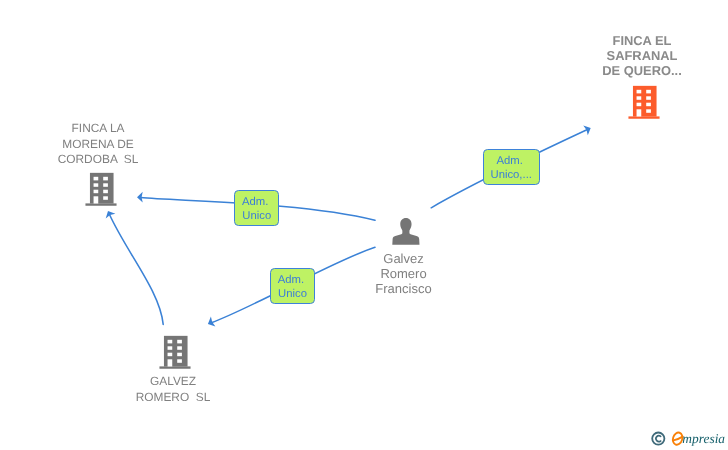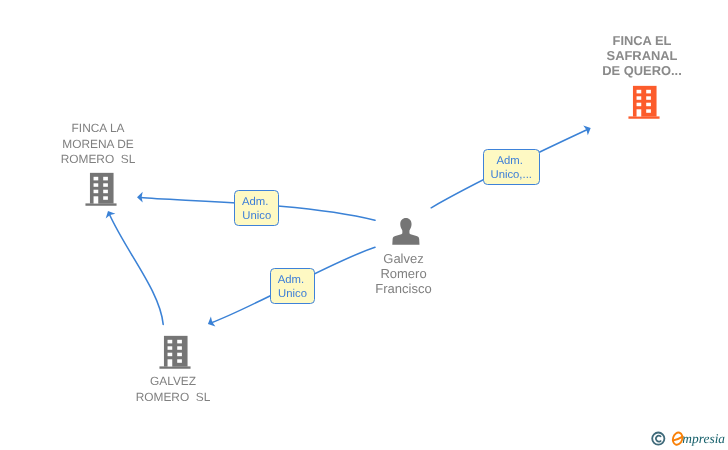--- a/index.html
+++ b/index.html
@@ -9,21 +9,21 @@
   #canvas{position:relative;width:728px;height:450px;background:#fff;}
   #edges{position:absolute;left:0;top:0;width:728px;height:450px;}
   .node{position:absolute;}
   .node-icon{position:absolute;}
   .node-label{position:absolute;text-align:center;color:#808080;font-size:11.9px;
               line-height:15.4px;white-space:pre;letter-spacing:0px;}
   .node-label.bold{font-weight:bold;color:#8a8a8a;font-size:12.9px;line-height:15.2px;}
   .node-label.person{font-size:13px;line-height:14.8px;}
   .edge-label{position:absolute;box-sizing:border-box;
               border:1.8px solid #3e82d9;border-radius:4.5px;
-              background:#fef9c3;color:#3b7dd8;
+              background:#bef264;color:#3b7dd8;
               font-size:11.3px;line-height:14.8px;text-align:center;
               white-space:pre;display:flex;align-items:center;
               justify-content:center;padding-top:3.2px;box-sizing:border-box;}
   .wm{position:absolute;white-space:nowrap;}
   .wm-word{font-family:"Liberation Serif",serif;font-style:italic;
            font-size:13.4px;color:#16606b;letter-spacing:0.02px;}
 </style>
 </head>
 <body>
 
@@ -60,21 +60,21 @@
         <rect x="19.2" y="18.7" width="4.7" height="3.5"></rect>
         <rect x="9.55" y="25.3" width="4.7" height="7.2"></rect>
         <rect x="19.2" y="25.3" width="4.7" height="3.5"></rect>
       </g>
     </svg>
   </div>
 
   <div class="node" style="left:0;top:0;width:728px;height:450px;pointer-events:none;">
     <div class="node-label" style="left:28px;top:121.2px;width:140px;">FINCA LA
 MORENA DE
-ROMERO  SL</div>
+CORDOBA  SL</div>
     <svg class="node-icon" style="left:83.55px;top:171.1px;width:34px;height:36px;" viewBox="0 0 34 36">
       <path fill="#757575" d="M1.45 32.4h31.1v2.35H1.45z"></path>
       <path fill="#757575" d="M5.95 1.85h23.6v30.7h-23.6z"></path>
       <g fill="#ffffff">
         <rect x="9.55" y="5.8" width="4.7" height="3.6"></rect>
         <rect x="19.2" y="5.8" width="4.7" height="3.6"></rect>
         <rect x="9.55" y="12.3" width="4.7" height="3.5"></rect>
         <rect x="19.2" y="12.3" width="4.7" height="3.5"></rect>
         <rect x="9.55" y="18.7" width="4.7" height="3.5"></rect>
         <rect x="19.2" y="18.7" width="4.7" height="3.5"></rect>

